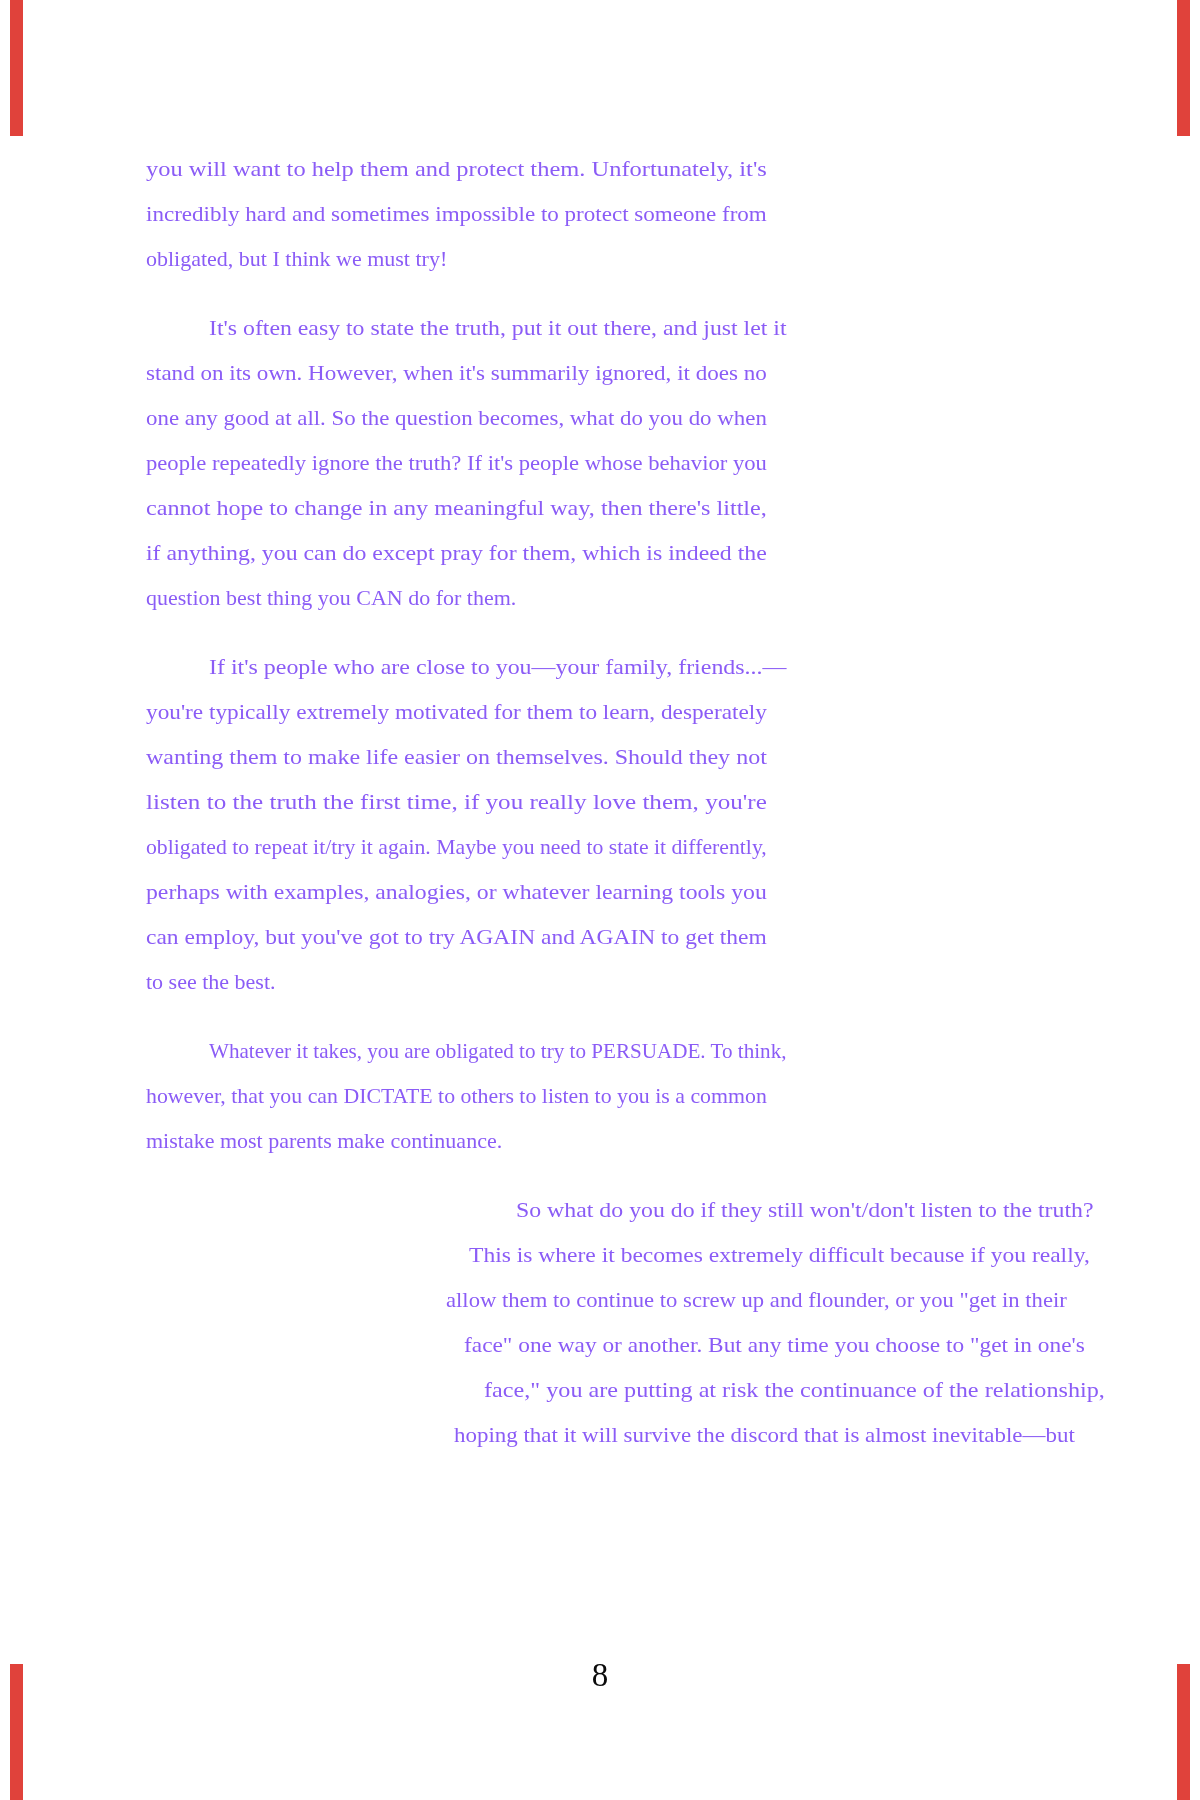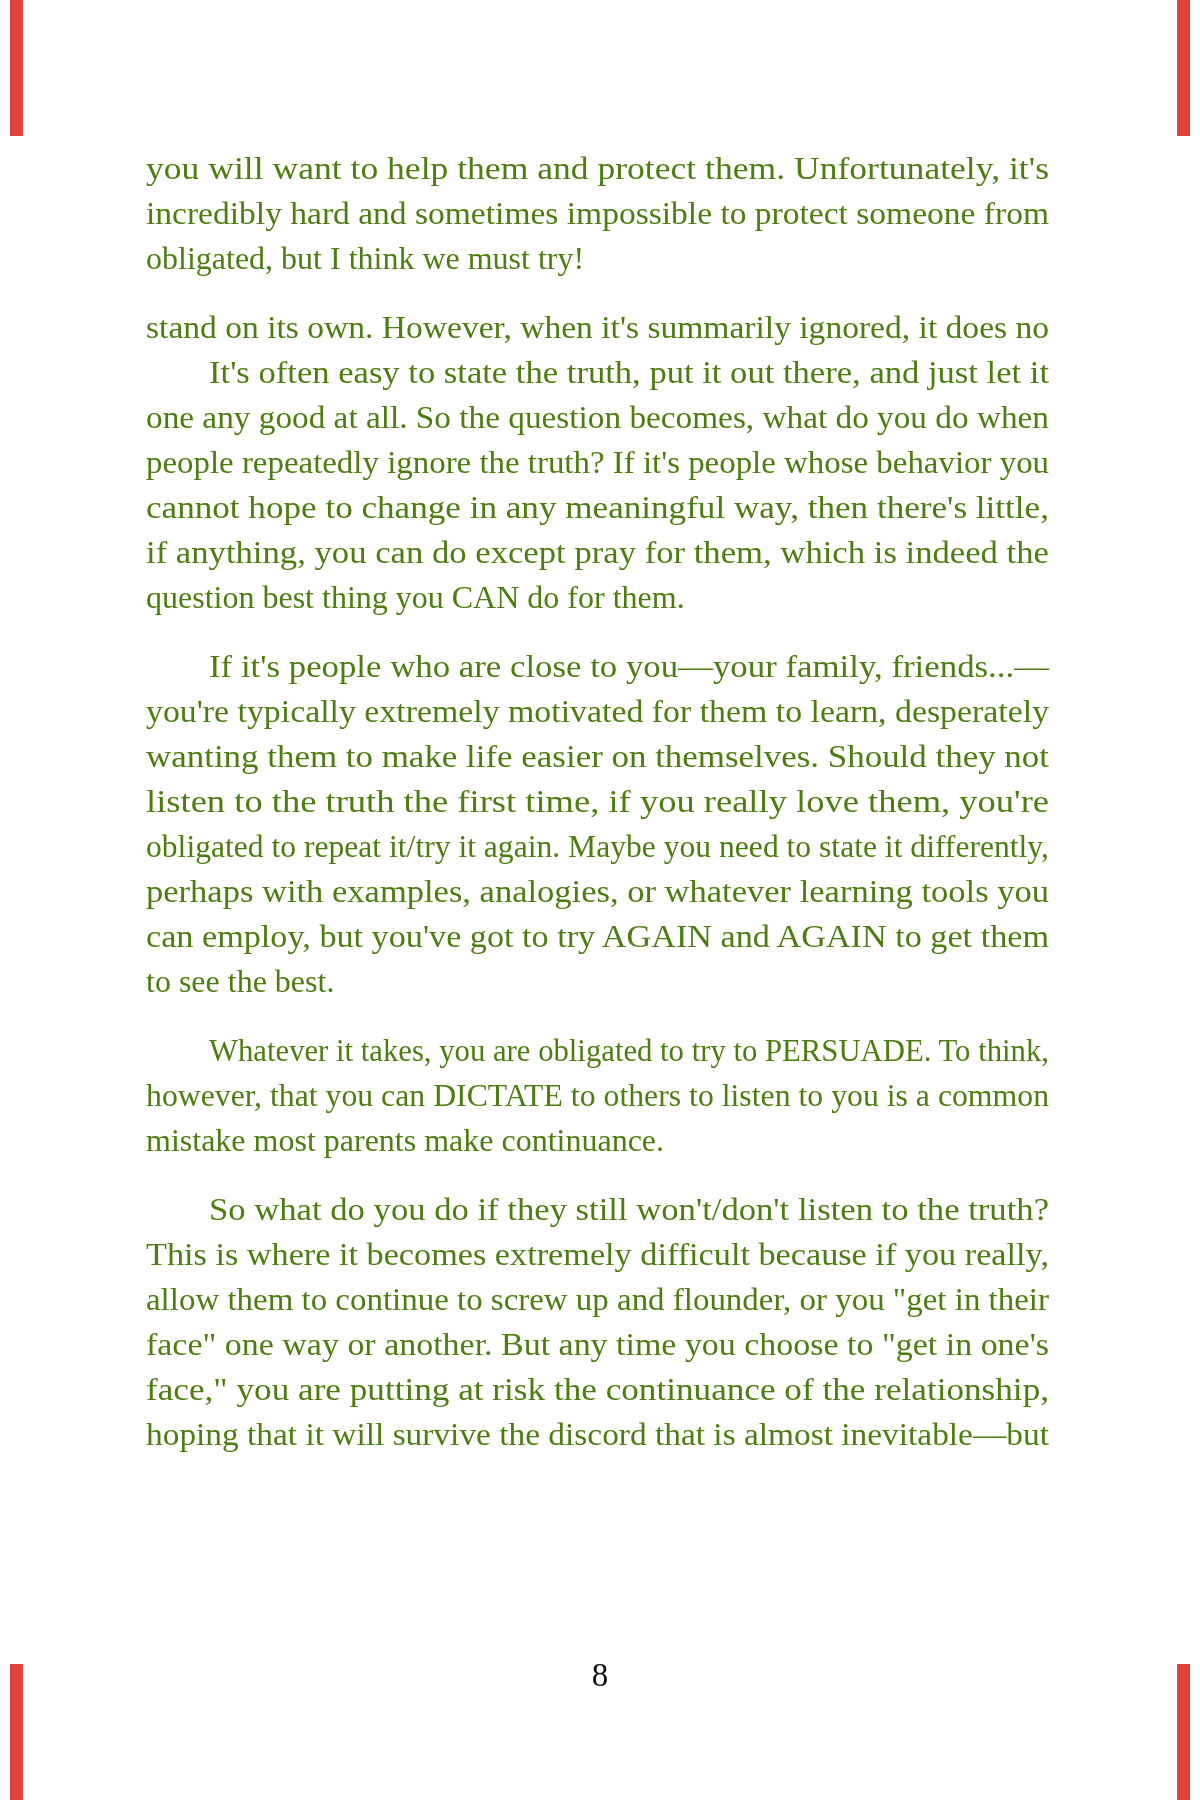--- a/index.html
+++ b/index.html
@@ -22,28 +22,28 @@
   .bleed-mark.tl { left: 10px;  top: 0; }
   .bleed-mark.tr { right: 10px; top: 0; }
   .bleed-mark.bl { left: 10px;  bottom: 0; }
   .bleed-mark.br { right: 10px; bottom: 0; }
 
   .text-block {
     position: absolute;
     left: 146px;
     top: 146px;
     width: 903px;
-    font-size: 32px;
+    font-size: 22px;
     line-height: 45px;
-    color: #4d7c0f;
+    color: #8b5cf6;
   }
   .para {
     margin: 0 0 24px 0;
   }
-  .para:last-child { margin-bottom: 0; }
+  .para:last-child { margin-bottom: 0; text-align: right; }
   .line {
     height: 45px;
     white-space: nowrap;
   }
   .para.indent .line.first {
     padding-left: 63px;
   }
   .line > span {
     display: inline-block;
     white-space: nowrap;
@@ -68,22 +68,22 @@
 <div class="bleed-mark bl" style="background: rgb(224, 66, 59);"></div>
 <div class="bleed-mark br" style="background: rgb(224, 66, 59);"></div>
 
 <main class="text-block" id="text-block">
     <div class="para">
       <div class="line first"><span style="transform: scaleX(1.1115);">you will want to help them and protect them. Unfortunately, it's</span></div>
       <div class="line"><span style="transform: scaleX(1.0475);">incredibly hard and sometimes impossible to protect someone from</span></div>
       <div class="line last"><span>obligated, but I think we must try!</span></div>
     </div>
     <div class="para indent">
+      <div class="line first"><span style="transform: scaleX(1.0809);">It's often easy to state the truth, put it out there, and just let it</span></div>
       <div class="line"><span style="transform: scaleX(1.0485);">stand on its own. However, when it's summarily ignored, it does no</span></div>
-      <div class="line first"><span style="transform: scaleX(1.0809);">It's often easy to state the truth, put it out there, and just let it</span></div>
       <div class="line"><span style="transform: scaleX(1.04);">one any good at all. So the question becomes, what do you do when</span></div>
       <div class="line"><span style="transform: scaleX(1.0281);">people repeatedly ignore the truth? If it's people whose behavior you</span></div>
       <div class="line"><span style="transform: scaleX(1.0972);">cannot hope to change in any meaningful way, then there's little,</span></div>
       <div class="line"><span style="transform: scaleX(1.0833);">if anything, you can do except pray for them, which is indeed the</span></div>
       <div class="line last"><span>question best thing you CAN do for them.</span></div>
     </div>
     <div class="para indent">
       <div class="line first"><span style="transform: scaleX(1.0875);">If it's people who are close to you—your family, friends...—</span></div>
       <div class="line"><span style="transform: scaleX(1.057);">you're typically extremely motivated for them to learn, desperately</span></div>
       <div class="line"><span style="transform: scaleX(1.0914);">wanting them to make life easier on themselves. Should they not</span></div>

